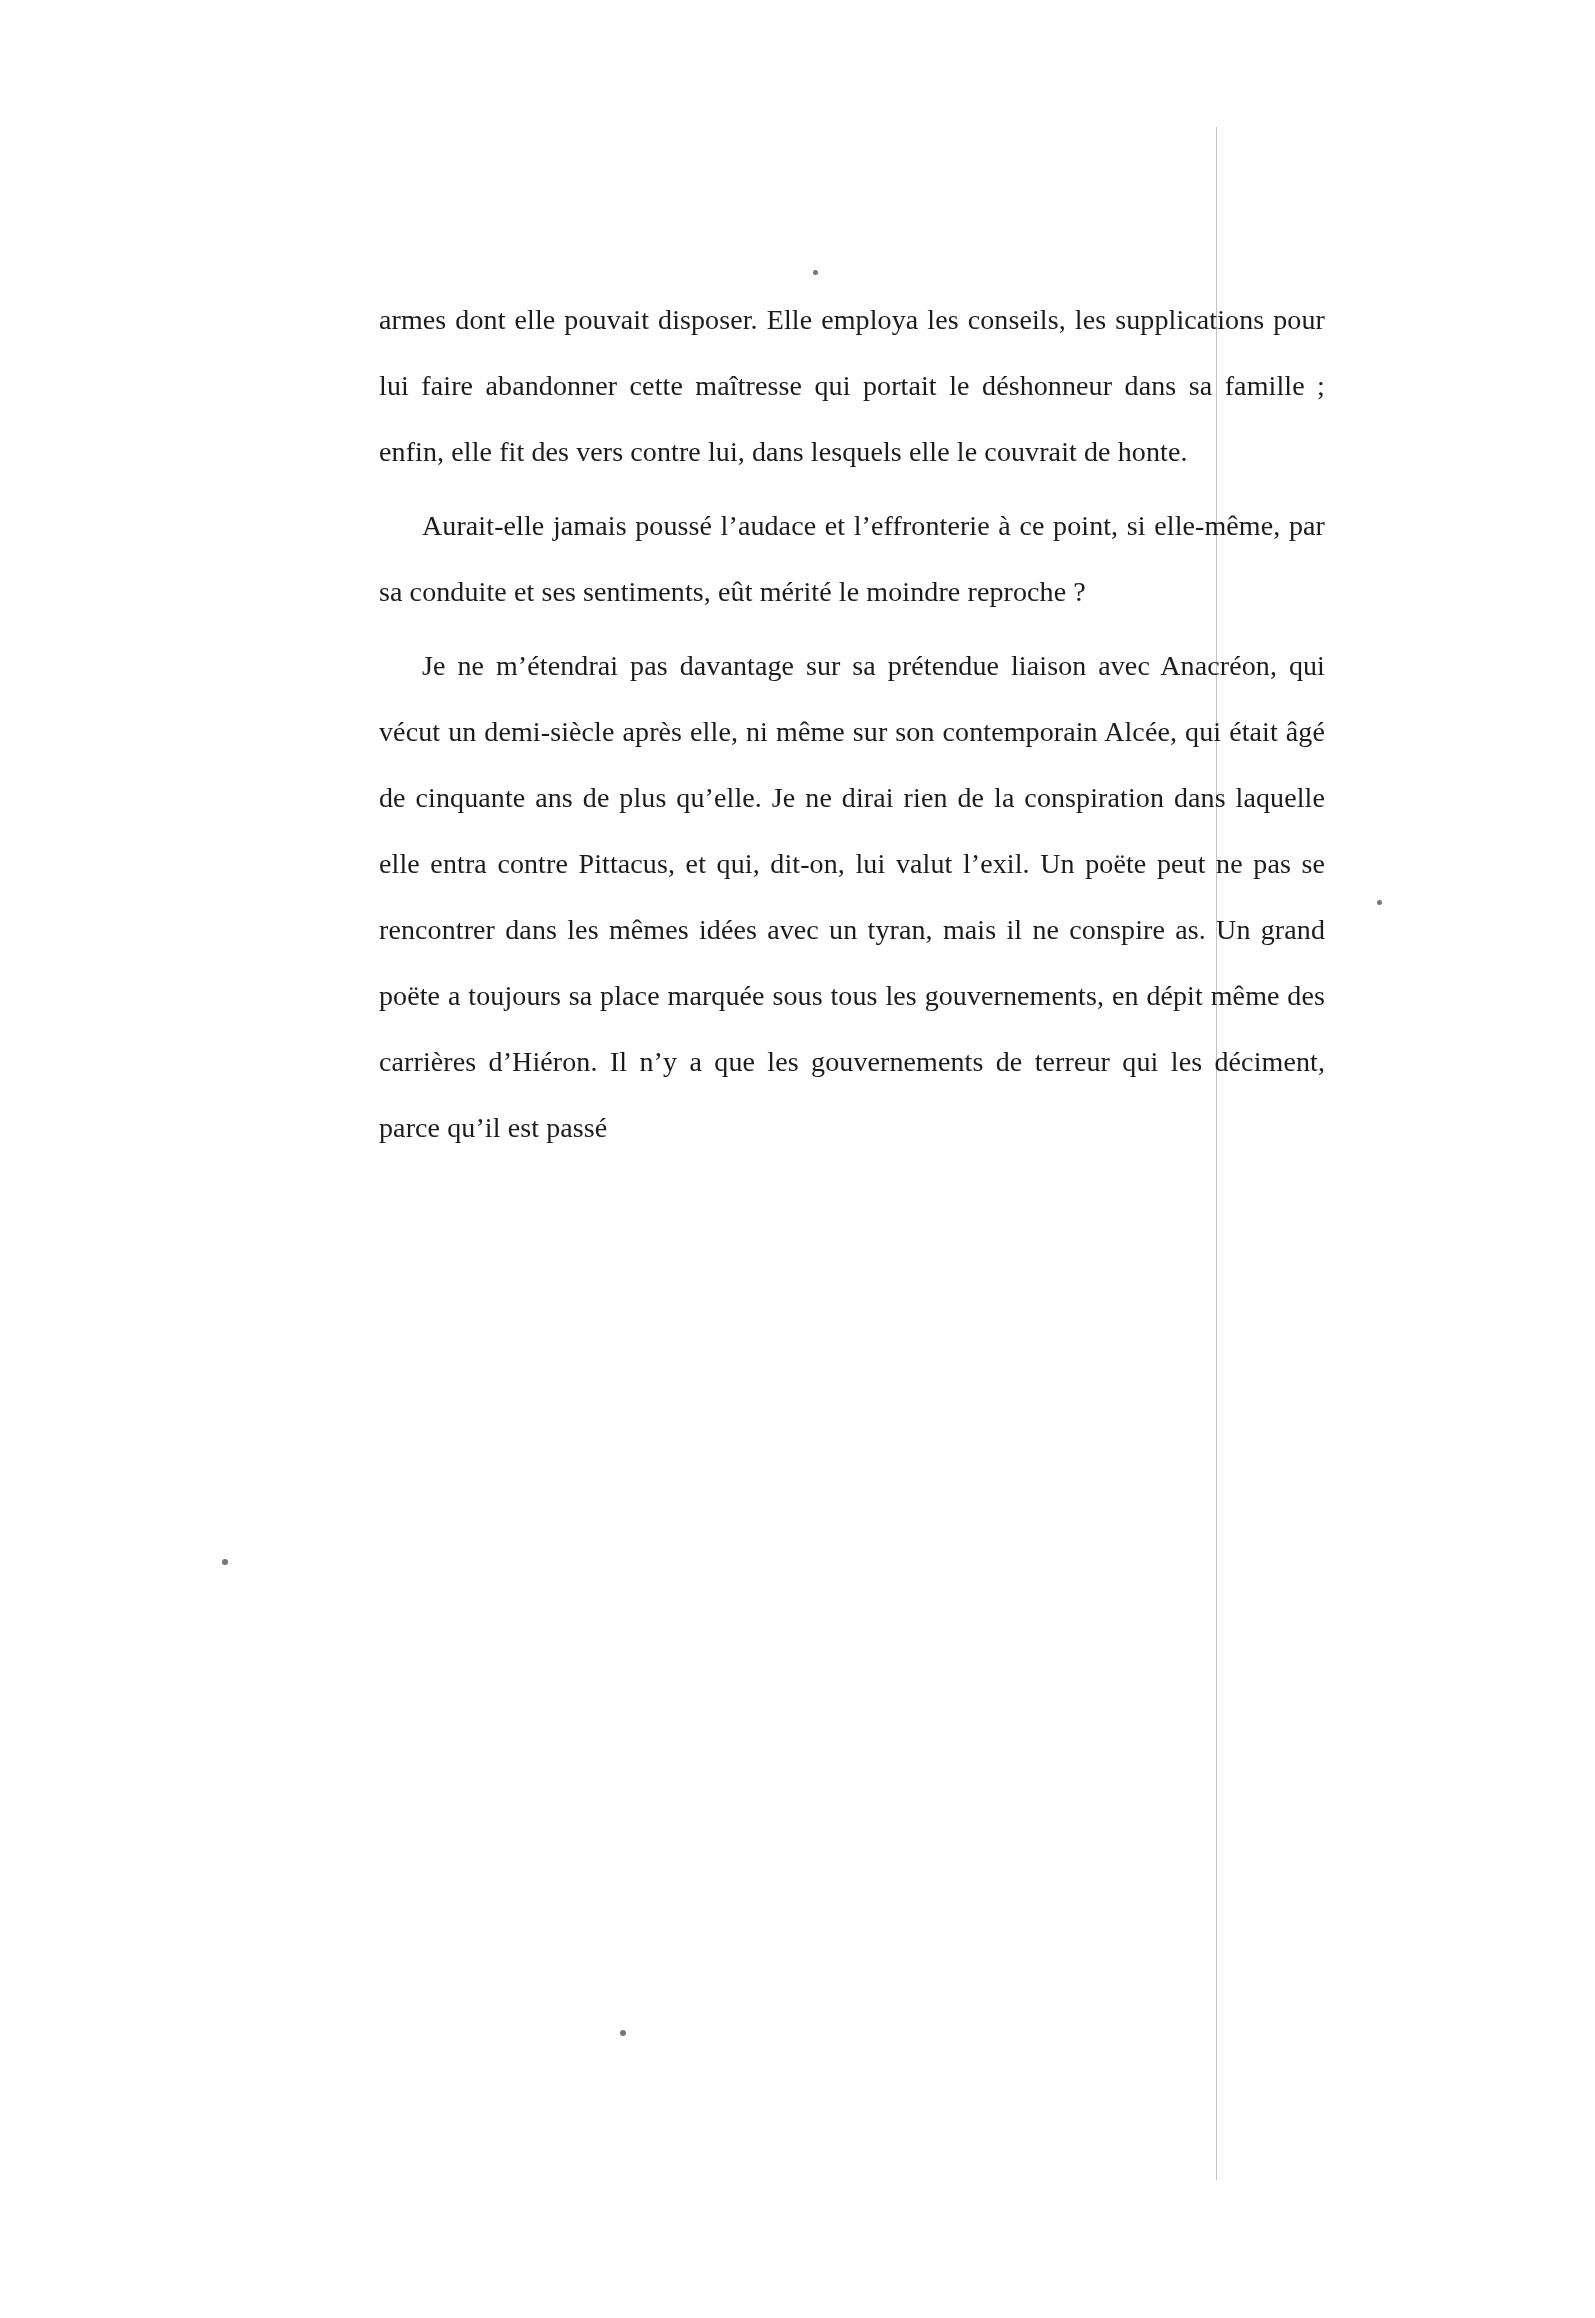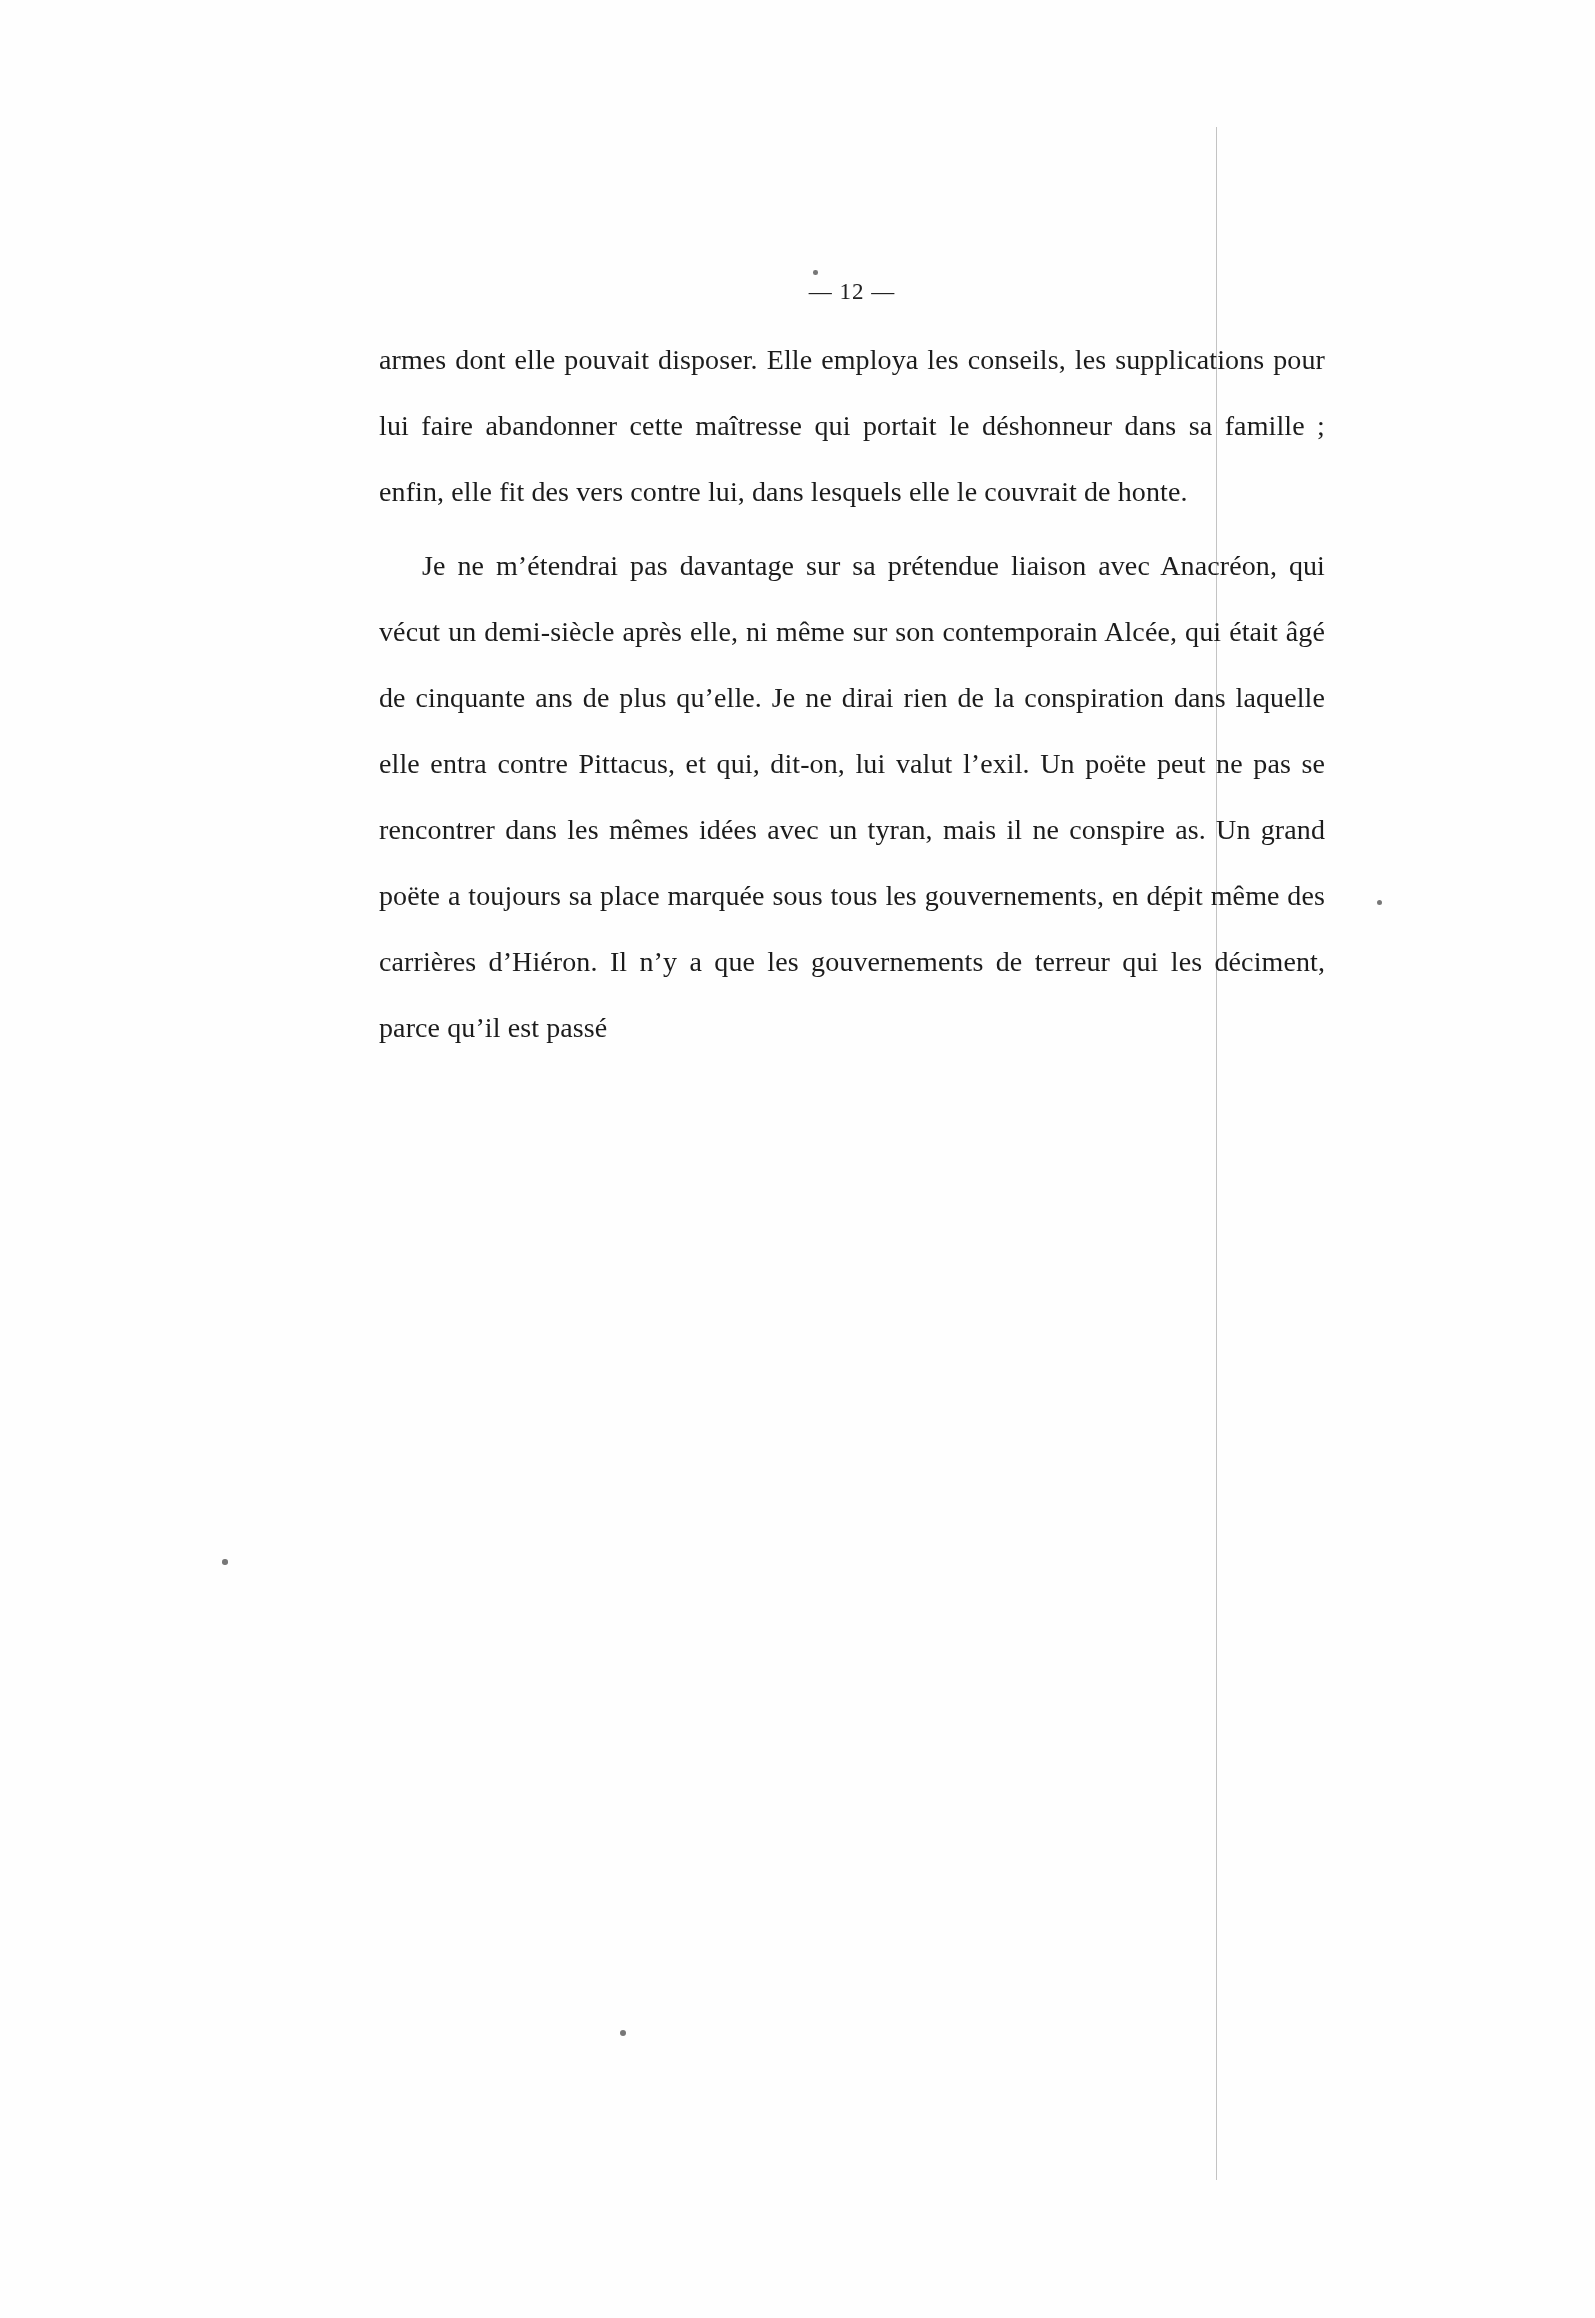--- a/index.html
+++ b/index.html
@@ -80,20 +80,20 @@
 
   <div class="scan-edge-rule"></div>
 
   <div class="speck" style="left:813px; top:270px; width:4.5px; height:4.5px;"></div>
   <div class="speck" style="left:1377px; top:900px; width:5px; height:5px;"></div>
   <div class="speck" style="left:222px; top:1559px; width:5.5px; height:5.5px;"></div>
   <div class="speck" style="left:620px; top:2030px; width:6px; height:6px;"></div>
 
   <div class="text-block">
 
-    <div class="folio">— 12 —</div>
 
     <p class="para">armes dont elle pouvait disposer. Elle employa les conseils, les supplications pour lui faire abandonner cette maîtresse qui portait le déshonneur dans sa famille ; enfin, elle fit des vers contre lui, dans lesquels elle le couvrait de honte.</p>
+    <p class="para indent">Aurait-elle jamais poussé l’audace et l’effronterie à ce point, si elle-même, par sa conduite et ses sentiments, eût mérité le moindre reproche ?</p>
     <p class="para indent">Je ne m’étendrai pas davantage sur sa prétendue liaison avec Anacréon, qui vécut un demi-siècle après elle, ni même sur son contemporain Alcée, qui était âgé de cinquante ans de plus qu’elle. Je ne dirai rien de la conspiration dans laquelle elle entra contre Pittacus, et qui, dit-on, lui valut l’exil. Un poëte peut ne pas se rencontrer dans les mêmes idées avec un tyran, mais il ne conspire  as. Un grand poëte a toujours sa place marquée sous tous les gouvernements, en dépit même des carrières d’Hiéron. Il n’y a que les gouvernements de terreur qui les déciment, parce qu’il est passé</p>
 
   </div>
 </div>
 
 
 </body></html>

